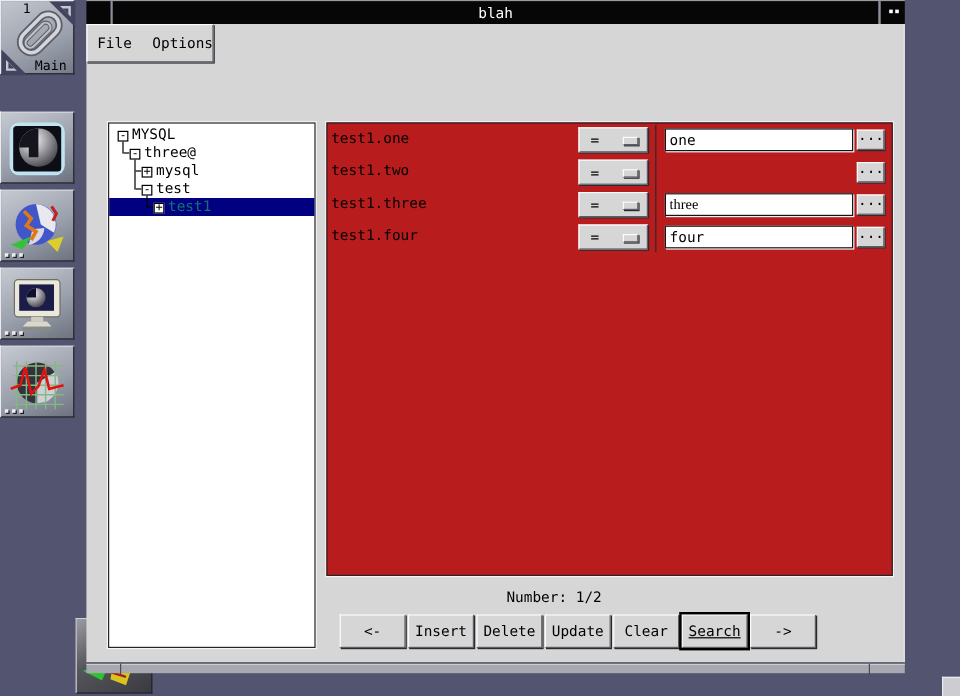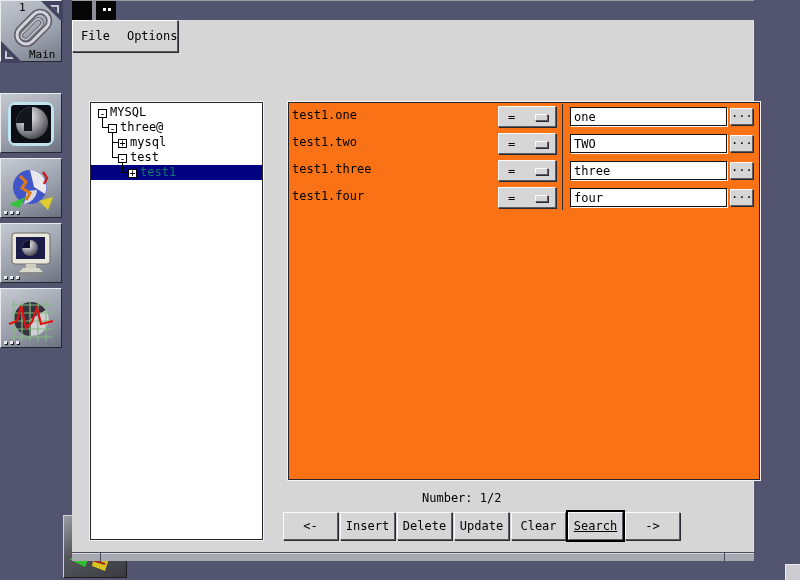--- a/index.html
+++ b/index.html
@@ -92,22 +92,22 @@
   }
   .menuitem { cursor: default; text-align: right; }
 
   
   .tree-panel {
     position: absolute; left: 18px; top: 82px; width: 173px; height: 438px;
     background: #fff; border: 1px solid #24242a;
     box-shadow: 0 0 0 1px #f4f4f6;
   }
   .form-panel {
-    position: absolute; left: 216px; top: 82px; width: 472px; height: 378px;
-    background: #f97316; border: 1px solid #24242a;
+    position: absolute; left: 200px; top: 82px; width: 472px; height: 378px;
+    background: #b91c1c; border: 1px solid #24242a;
     box-shadow: 0 0 0 1px #f4f4f6;
   }
 
   
   .trow { position: absolute; height: 15px; line-height: 15px; white-space: pre; }
   .sel-bar { position: absolute; left: 0; top: 62px; width: 171px; height: 15px; background: #000080; }
   .sel-text { color: #0f766e; }
   .ebox {
     position: absolute; width: 9px; height: 9px; background: #fff;
     border: 1px solid #000; font-size: 10px; line-height: 7px; text-align: center;
@@ -257,20 +257,21 @@
   </svg>
 </div>
 
 <div class="brcorner"></div>
 
 <div class="window">
 
   <div class="titlebar">
     <div class="tb-btn"></div>
     <div class="tb-sep"></div>
+    <div class="tb-title">blah</div>
     <div class="tb-sep"></div>
     <div class="tb-btn">
       <i class="tb-dot d1"></i>
       <i class="tb-dot d2"></i>
     </div>
   </div>
 
   <div class="wbody">
 
     <div class="menubar">
@@ -314,29 +315,28 @@
         <i class="opind"></i>
       </div>
       <input class="finput" style="top: 4px;" value="one">
       <div class="fmore" style="top:5px">...</div>
 
       <span class="flabel" style="top:32px">test1.two</span>
       <div class="opmenu" style="top:30px">
         <span class="opval">=</span>
         <i class="opind"></i>
       </div>
-      <input class="finput" style="top: 31px;" value="TWO">
       <div class="fmore" style="top:32px">...</div>
 
       <span class="flabel" style="top:59px">test1.three</span>
       <div class="opmenu" style="top:57px">
         <span class="opval">=</span>
         <i class="opind"></i>
       </div>
-      <input class="finput" style="top: 58px;" value="three">
+      <input class="finput" style="top: 58px; font-family: Liberation Serif, serif;" value="three">
       <div class="fmore" style="top:59px">...</div>
 
       <span class="flabel" style="top:86px">test1.four</span>
       <div class="opmenu" style="top:84px">
         <span class="opval">=</span>
         <i class="opind"></i>
       </div>
       <input class="finput" style="top: 85px;" value="four">
       <div class="fmore" style="top:86px">...</div>
     </div>

